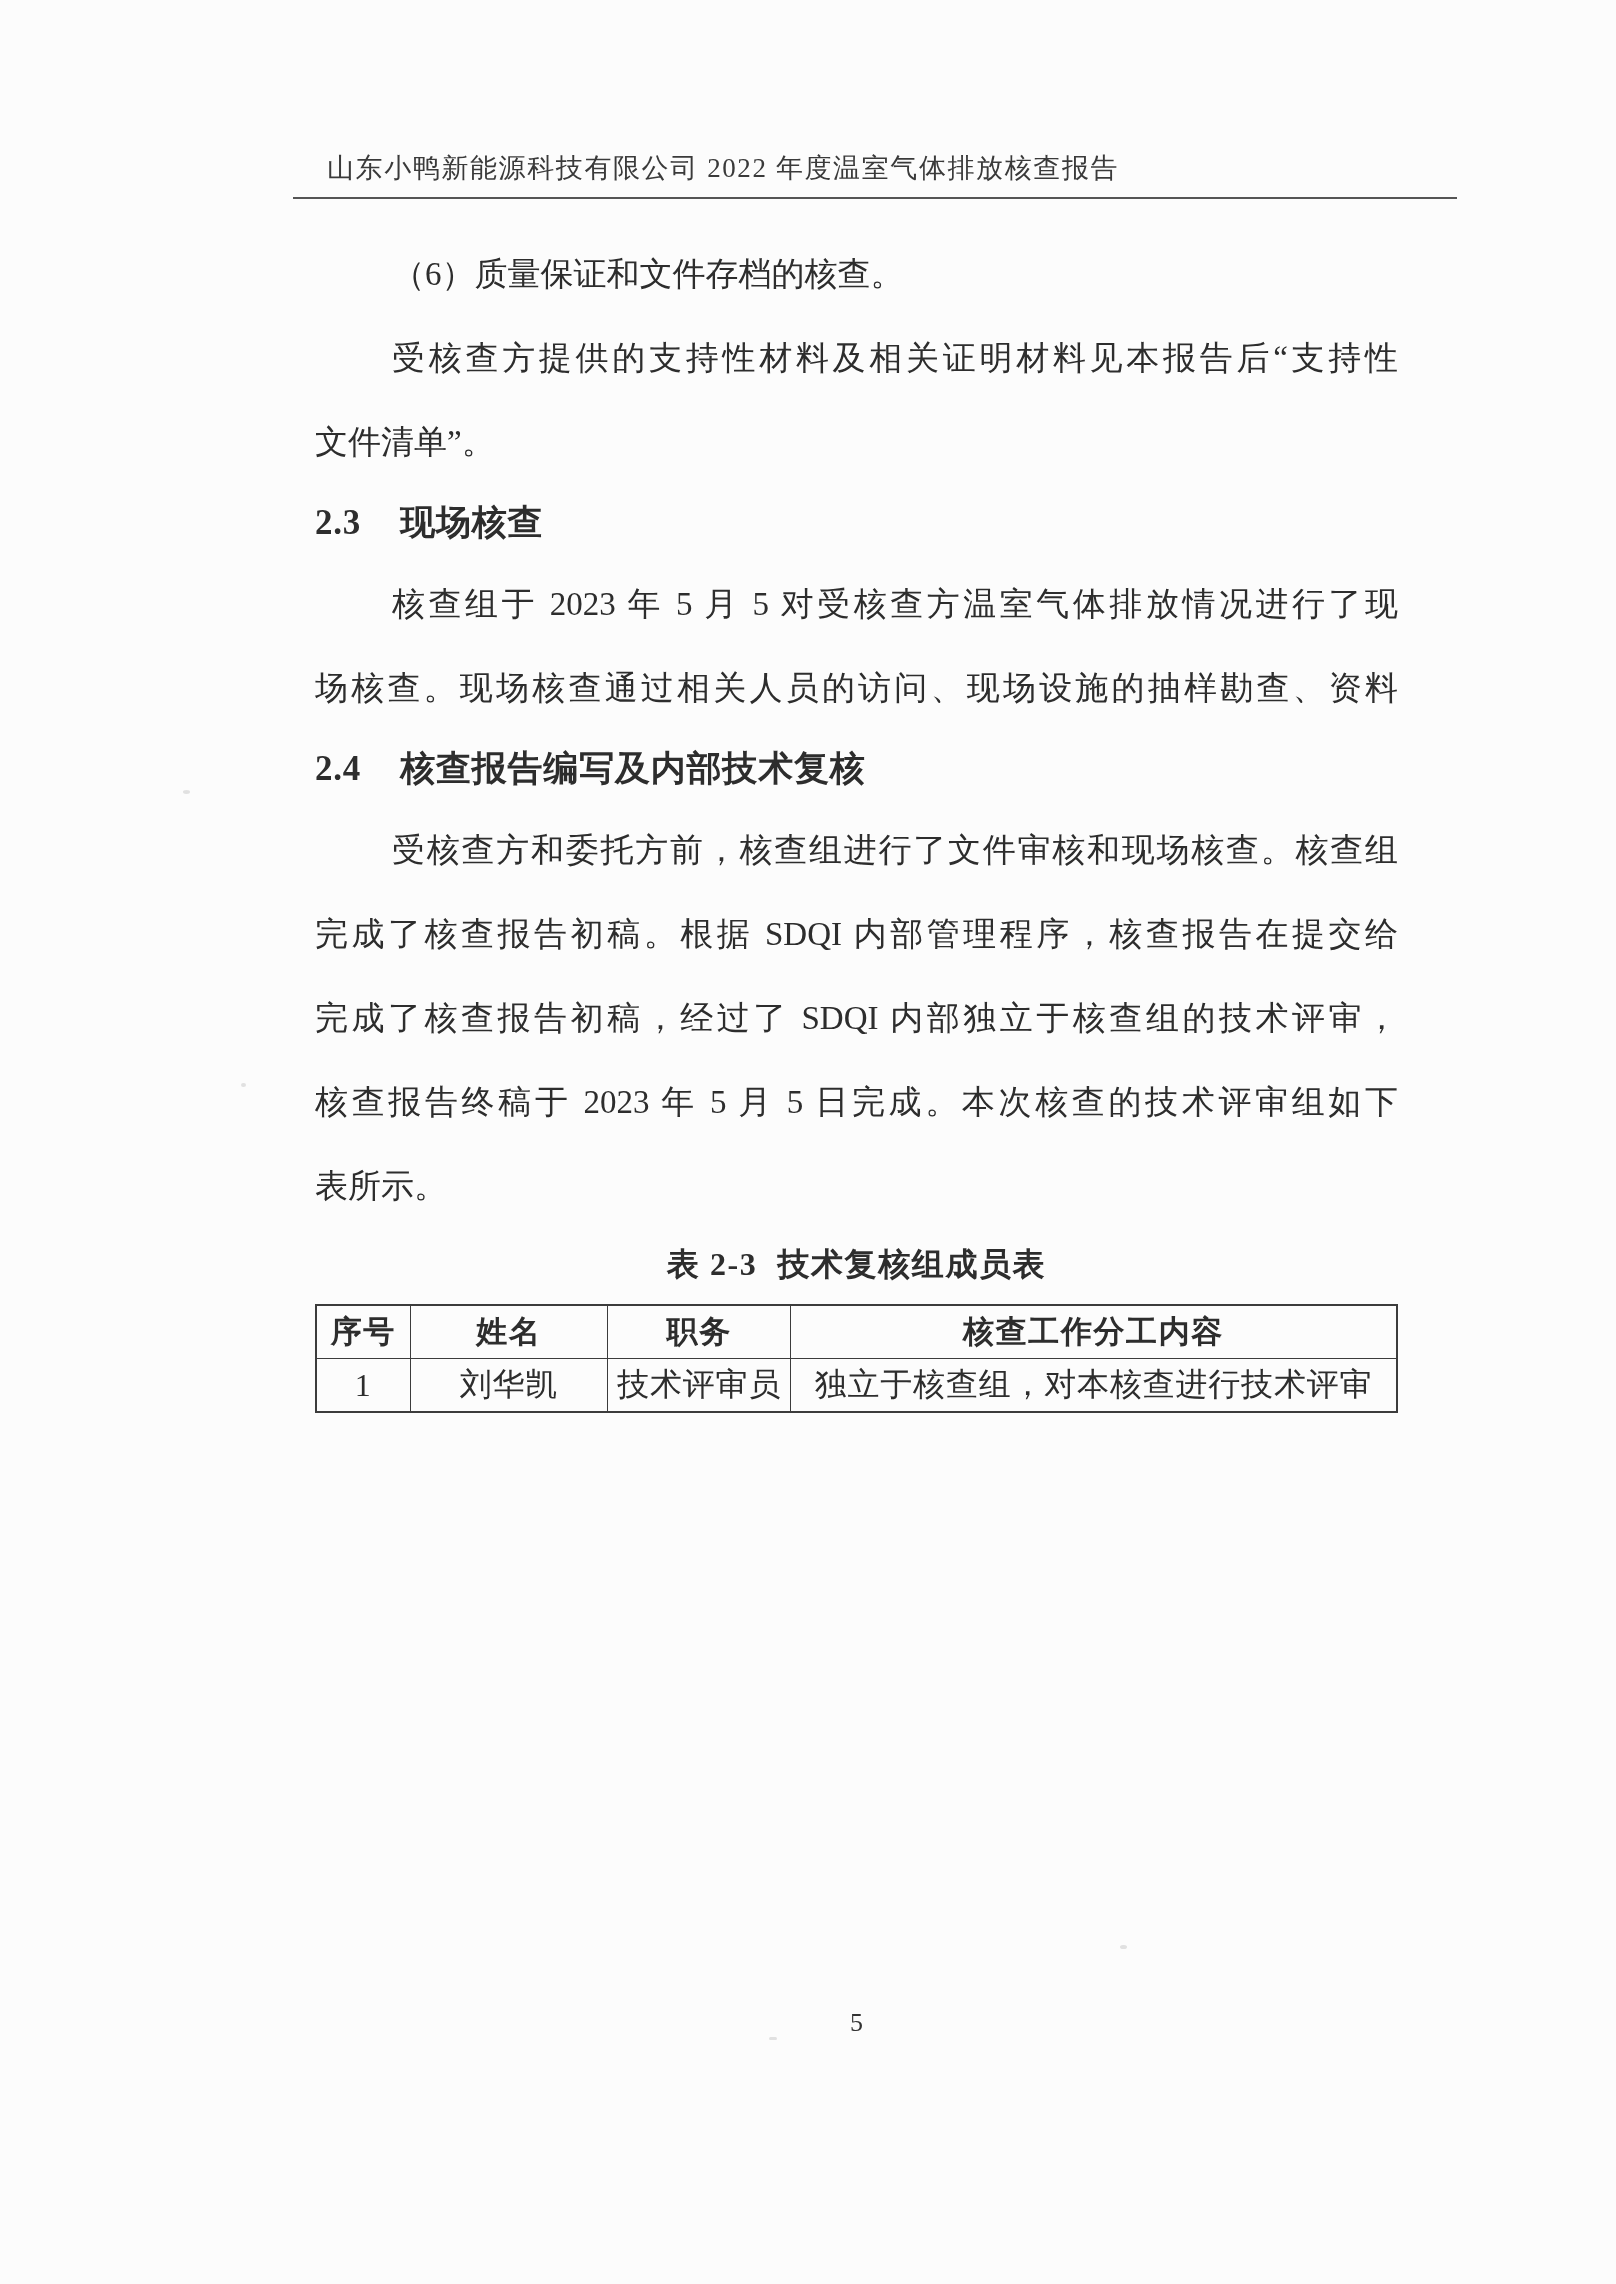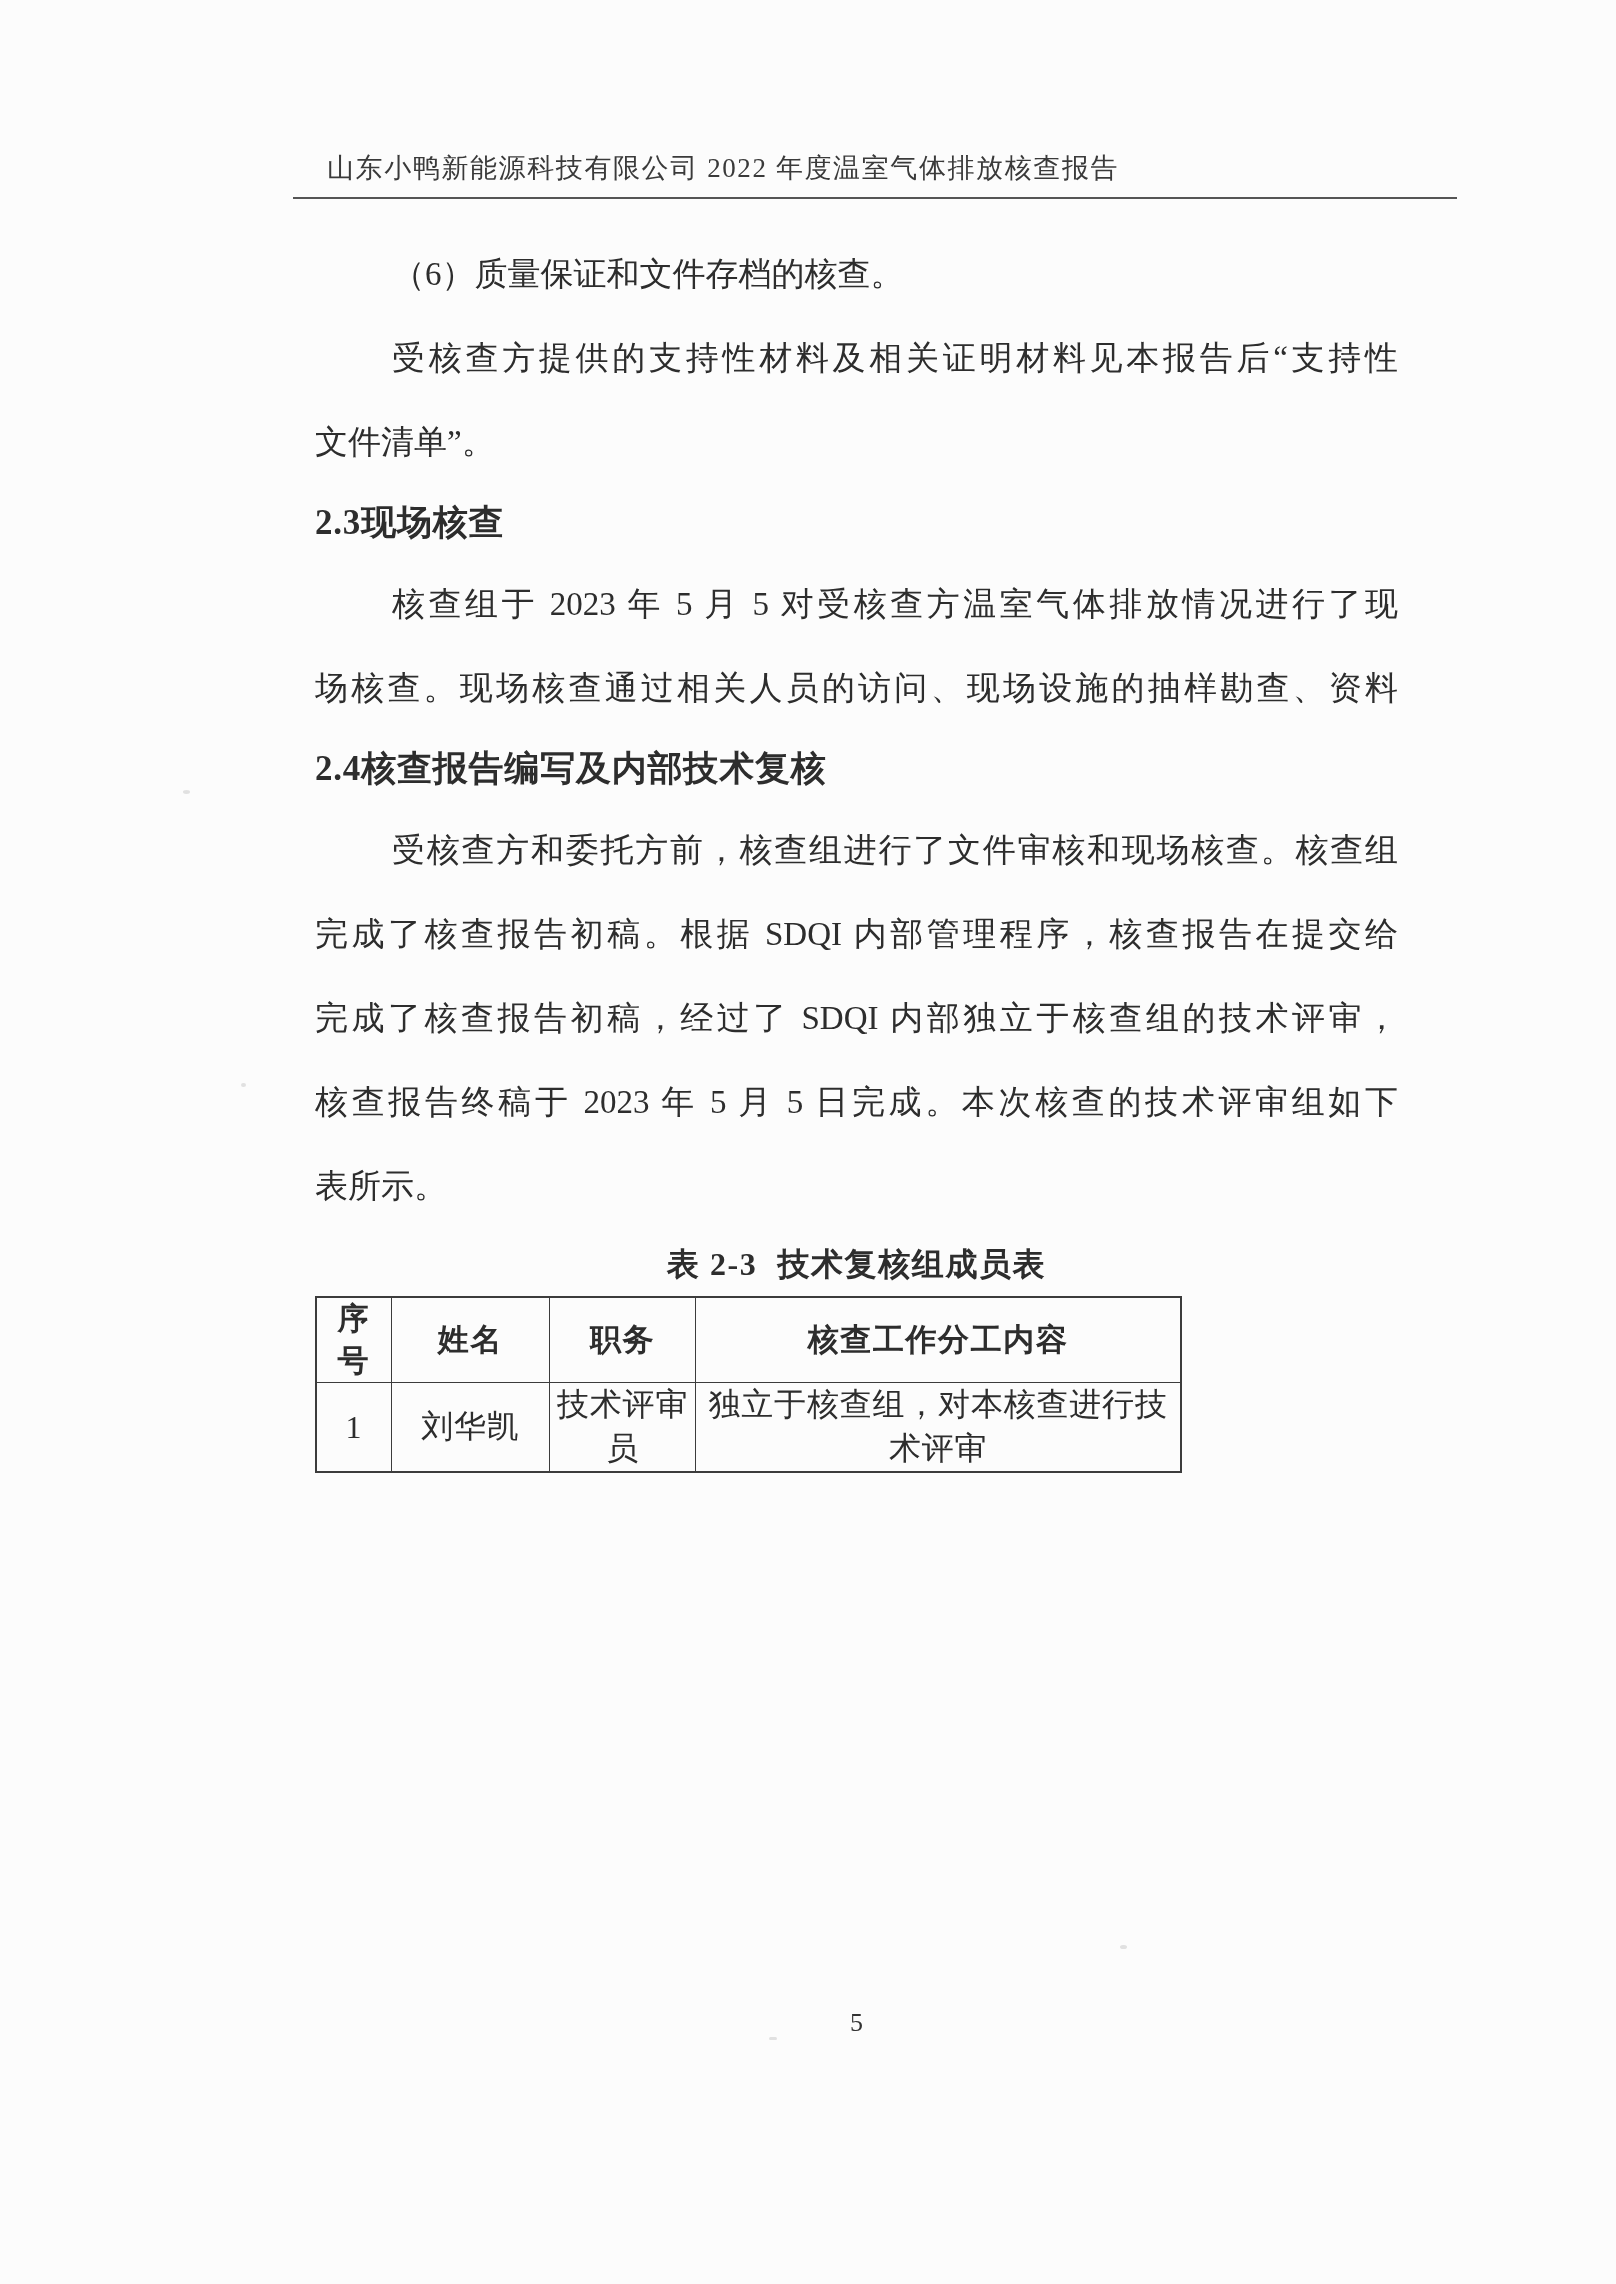--- a/index.html
+++ b/index.html
@@ -44,34 +44,34 @@
   }
   .bodyline.indent{text-indent:77px;}
   .section{
     display:block;
     font-weight:bold;
     font-size:35px;
     line-height:78px;height:78px;
     margin:0;
     letter-spacing:0.8px;
   }
-  .secnum{}
+  .secnum{margin-right:39px;}
   .table-caption{
     margin-top:8px;
     height:57px;line-height:57px;
     text-align:center;
     font-weight:bold;
     font-size:32px;
     letter-spacing:1.6px;
   }
   .caption-label{margin-right:20px;}
   
   table.review{
-    margin-top:3px;
-    width:867px;
+    margin-top:11px;
+    width:1083px;
     border-collapse:collapse;
     table-layout:fixed;
   }
   table.review th, table.review td{
     border:1.6px solid #3c3c3c;
     text-align:center;
     vertical-align:middle;
     height:52px;
     padding:0 4.8px;
     overflow:hidden;

